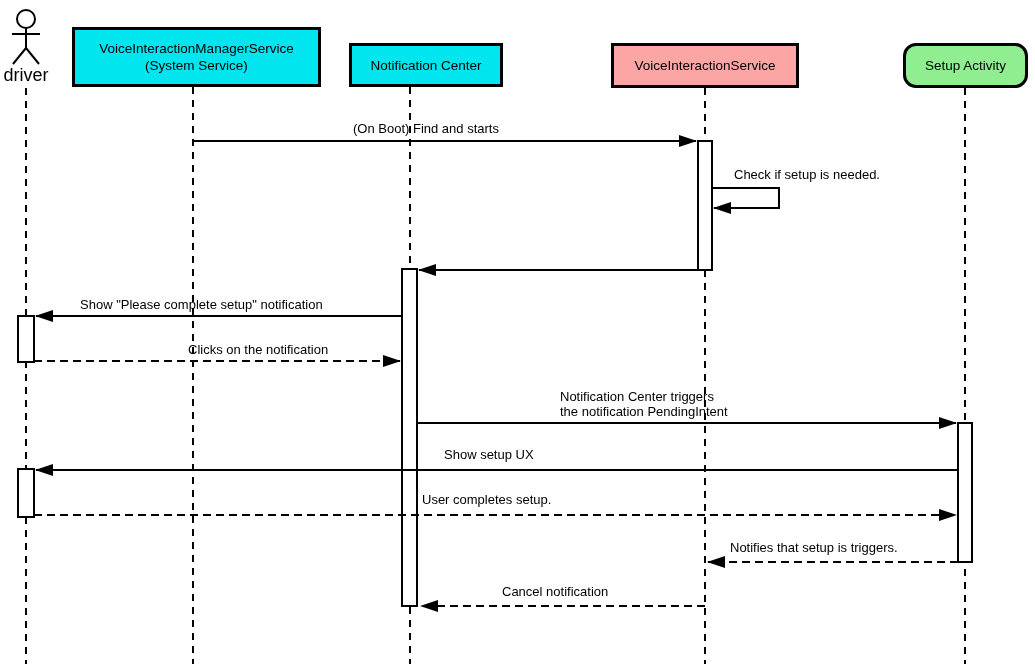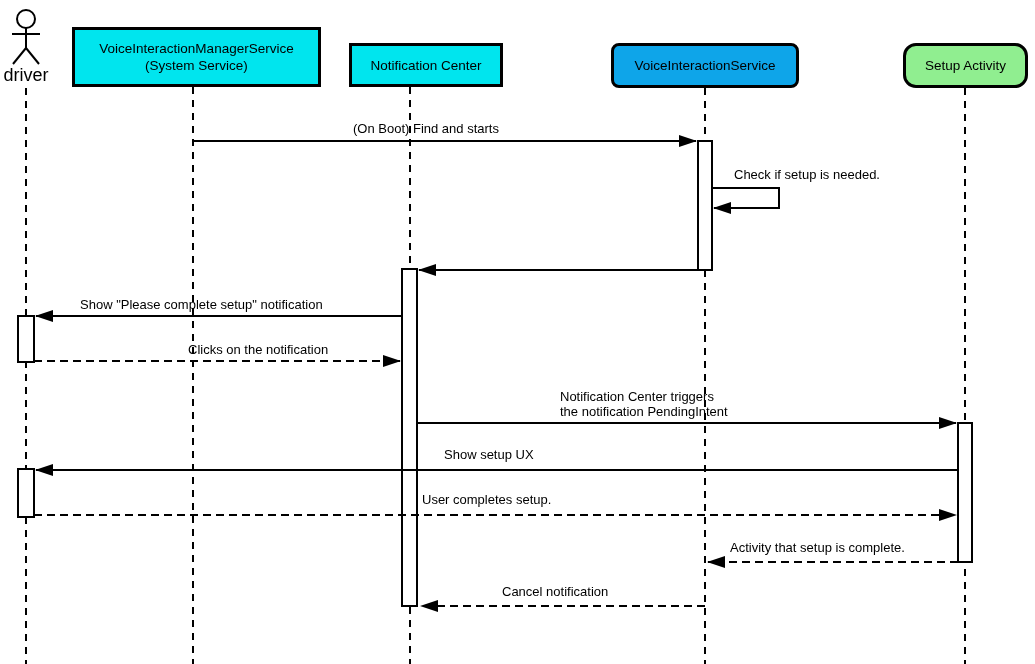--- a/index.html
+++ b/index.html
@@ -83,27 +83,27 @@
       <line x1="958" y1="562" x2="708" y2="562" stroke-dasharray="8 5" marker-end="url(#arrowhead)"></line>
       <line x1="705" y1="606" x2="421" y2="606" stroke-dasharray="8 5" marker-end="url(#arrowhead)"></line>
     </g>
   </svg>
 
   <div class="actor-label">driver</div>
 
   <div class="participant p-vims" style="background-color: rgb(0, 229, 238);">VoiceInteractionManagerService
 (System Service)</div>
   <div class="participant p-nc" style="background-color: rgb(0, 229, 238);">Notification Center</div>
-  <div class="participant p-vis" style="background-color: #0ea5e9; border-radius: 8px;">VoiceInteractionService</div>
+  <div class="participant p-vis" style="background-color: #fca5a5;">VoiceInteractionService</div>
   <div class="participant p-sa" style="background-color: rgb(144, 238, 144); border-radius: 13px;">Setup Activity</div>
 
   <div class="msg m1">(On Boot) Find and starts</div>
   <div class="msg m2">Check if setup is needed.</div>
   <div class="msg m4">Show "Please complete setup" notification</div>
   <div class="msg m5">Clicks on the notification</div>
   <div class="msg m6">Notification Center triggers
 the notification PendingIntent</div>
   <div class="msg m7">Show setup UX</div>
   <div class="msg m8">User completes setup.</div>
-  <div class="msg m9">Activity that setup is complete.</div>
+  <div class="msg m9">Notifies that setup is triggers.</div>
   <div class="msg m10">Cancel notification</div>
 
 </div>
 
 </body></html>

